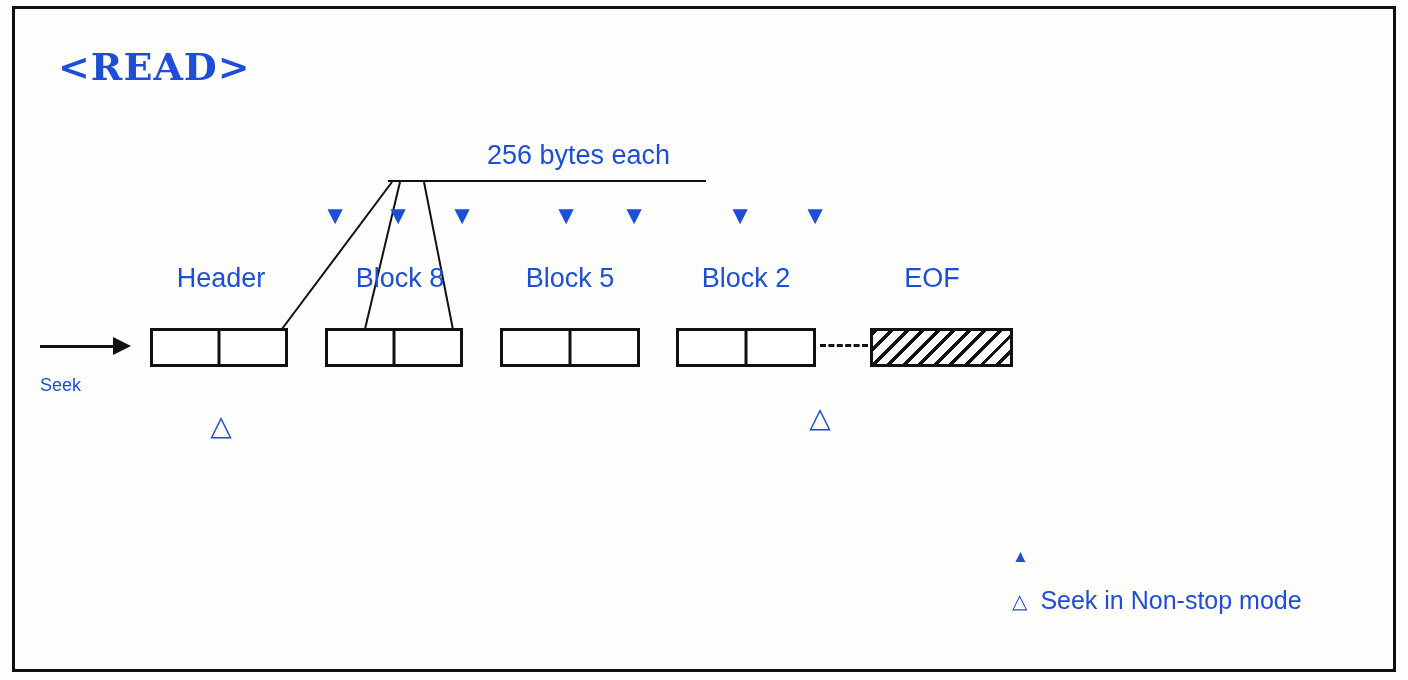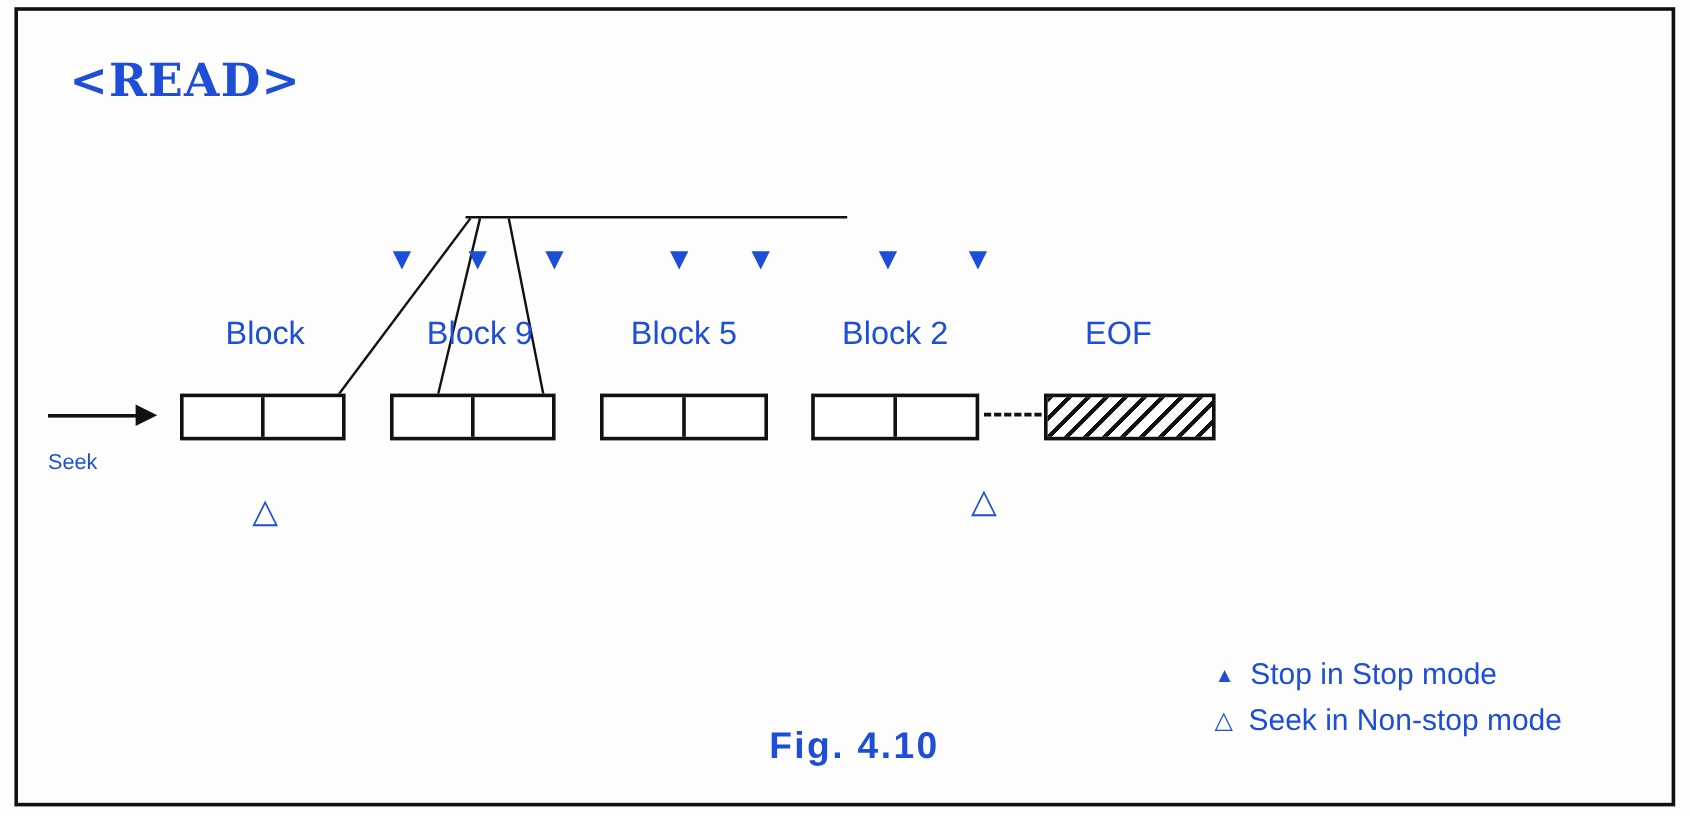--- a/index.html
+++ b/index.html
@@ -70,38 +70,39 @@
 </style>
 </head>
 <body>
 
 <div class="canvas">
 
   <div class="frame"></div>
 
   <div class="title">&lt;READ&gt;</div>
 
+  <div class="bytes-label">256 bytes each</div>
 
   <svg class="lines" width="1408" height="680" viewBox="0 0 1408 680" stroke="#111" stroke-width="2" fill="none">
     <line x1="388" y1="181" x2="706" y2="181"></line>
     <line x1="392" y1="182" x2="270" y2="345"></line>
     <line x1="400" y1="182" x2="360" y2="350"></line>
     <line x1="424" y1="182" x2="457" y2="350"></line>
   </svg>
 
   <span class="stop-marker" style="left:335px">▼</span>
   <span class="stop-marker" style="left:398px">▼</span>
   <span class="stop-marker" style="left:462px">▼</span>
   <span class="stop-marker" style="left:566px">▼</span>
   <span class="stop-marker" style="left:634px">▼</span>
   <span class="stop-marker" style="left:740px">▼</span>
   <span class="stop-marker" style="left:815px">▼</span>
 
-  <div class="seg-label" style="left:221px">Block</div>
-  <div class="seg-label" style="left:400px">Block 9</div>
+  <div class="seg-label" style="left:221px">Header</div>
+  <div class="seg-label" style="left:400px">Block 8</div>
   <div class="seg-label" style="left:570px">Block 5</div>
   <div class="seg-label" style="left:746px">Block 2</div>
   <div class="seg-label" style="left:932px">EOF</div>
 
   <div class="tape-box" style="left:150px;width:138px">
     <div class="divider"></div>
   </div>
   <div class="tape-box" style="left:325px;width:138px">
     <div class="divider"></div>
   </div>
@@ -116,22 +117,20 @@
 
   <div class="seek-line"></div>
   <div class="seek-head"></div>
   <div class="seek-label">Seek</div>
 
   <span class="open-marker under-header">△</span>
   <span class="open-marker under-block3">△</span>
 
   <div class="legend-row row1">
     <span class="legend-glyph">▲</span>
-    <span class="legend-label">Stop in Stop mode</span>
   </div>
   <div class="legend-row row2">
     <span class="legend-glyph open">△</span>
     <span class="legend-label">Seek in Non-stop mode</span>
   </div>
 
-  <div class="caption">Fig. 4.10</div>
 
 </div>
 
 </body></html>

